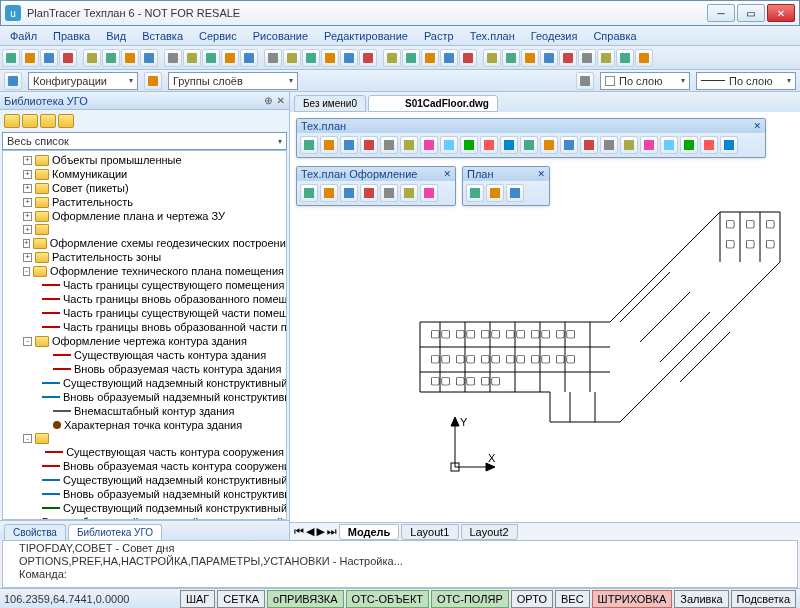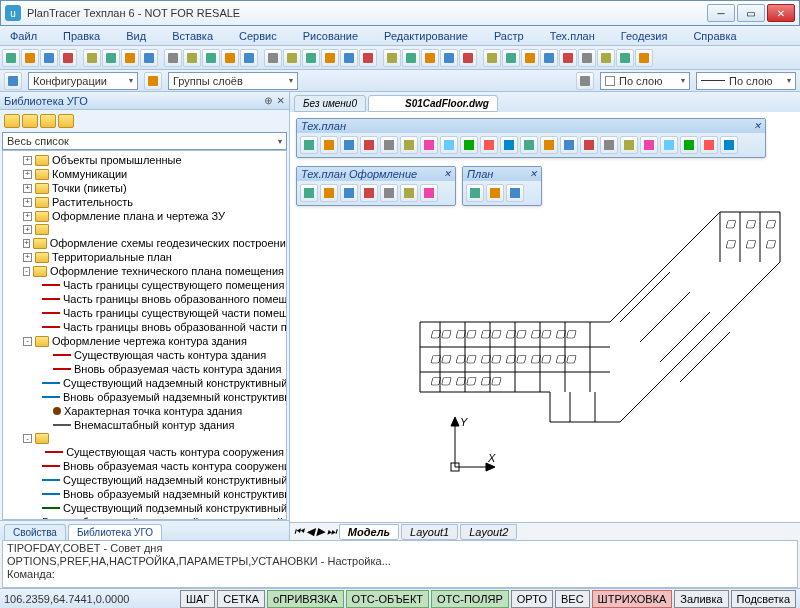--- a/index.html
+++ b/index.html
@@ -3,21 +3,21 @@
 <meta charset="utf-8">
 <style>
 * { box-sizing: border-box; margin: 0; padding: 0; font-family: "Segoe UI", Tahoma, sans-serif; font-size: 11px; }
 body { width: 800px; height: 608px; overflow: hidden; background: #f0f0f0; display: flex; flex-direction: column; }
 .titlebar { height: 26px; background: linear-gradient(#fdfdfe,#e8f0f8); border: 1px solid #6a8fb5; display: flex; align-items: center; padding: 0 4px; }
 .titlebar .icon { width: 16px; height: 16px; background: #3a9bcf; border-radius: 3px; margin-right: 6px; display: flex; align-items: center; justify-content: center; color: #fff; font-size: 10px; }
 .titlebar .title { flex: 1; color: #333; }
 .winbtns { display: flex; gap: 2px; }
 .winbtn { width: 28px; height: 18px; background: linear-gradient(#f5f9fc,#d9e8f5); border: 1px solid #8aa9c7; border-radius: 2px; display: flex; align-items: center; justify-content: center; font-size: 10px; }
 .winbtn.close { background: linear-gradient(#f08080,#d03030); color: #fff; border-color: #a02020; }
-.menubar { height: 20px; background: linear-gradient(#eaf2fb,#d9e8f7); border-bottom: 1px solid #a8c0d8; display: flex; align-items: center; padding: 0 4px; gap: 14px; }
+.menubar { height: 20px; background: linear-gradient(#eaf2fb,#d9e8f7); border-bottom: 1px solid #a8c0d8; display: flex; align-items: center; padding: 0 4px; gap: 4px; }
 .menubar span { padding: 2px 6px; color: #15428b; cursor: default; }
 .toolbar { height: 24px; background: linear-gradient(#eaf2fb,#d6e6f6); border-bottom: 1px solid #a8c0d8; display: flex; align-items: center; padding: 0 2px; gap: 1px; overflow: hidden; }
 .tbtn { width: 18px; height: 18px; background: linear-gradient(#fdfdfe,#e0ecf6); border: 1px solid #c0d0e0; border-radius: 2px; display: inline-block; position: relative; }
 .tbtn.sep { width: 4px; border: none; background: none; }
 .tbtn::after { content: ""; position: absolute; inset: 3px; border-radius: 1px; }
 .tbtn.c1::after { background: #4a8; } .tbtn.c2::after { background: #d80; } .tbtn.c3::after { background: #48c; }
 .tbtn.c4::after { background: #c44; } .tbtn.c5::after { background: #888; } .tbtn.c6::after { background: #aa4; }
 .layerbar { height: 22px; background: linear-gradient(#eaf2fb,#d6e6f6); border-bottom: 1px solid #a8c0d8; display: flex; align-items: center; padding: 0 4px; gap: 6px; }
 .combo { height: 18px; background: #fff; border: 1px solid #7a9ac0; display: flex; align-items: center; padding: 0 4px; font-size: 10px; color: #333; }
 .combo .dd { margin-left: auto; font-size: 8px; color: #555; }
@@ -32,37 +32,37 @@
 .tree .node { white-space: nowrap; padding: 1px 0 1px 4px; display: flex; align-items: center; gap: 3px; }
 .tree .node .tg { width: 9px; height: 9px; border: 1px solid #888; background: #fff; display: inline-flex; align-items: center; justify-content: center; font-size: 8px; line-height: 1; color: #444; }
 .tree .node .fld { width: 14px; height: 11px; background: linear-gradient(#ffe680,#f0c040); border: 1px solid #c09020; border-radius: 1px; flex-shrink: 0; }
 .tree .node .ln { width: 18px; height: 2px; flex-shrink: 0; }
 .tree .node .pt { width: 8px; height: 8px; border-radius: 50%; flex-shrink: 0; }
 .tree .indent1 { padding-left: 18px; }
 .tree .indent2 { padding-left: 34px; }
 .bottomtabs { height: 20px; background: linear-gradient(#eaf2fb,#d6e6f6); display: flex; align-items: flex-end; padding: 0 4px; gap: 2px; border-top: 1px solid #a8c0d8; }
 .btab { padding: 2px 8px; background: #e0ecf6; border: 1px solid #a8c0d8; border-bottom: none; border-radius: 3px 3px 0 0; font-size: 10px; color: #15428b; }
 .btab.active { background: #fff; }
-.rightpane { flex: 1; display: flex; flex-direction: column; background: #3b82f6; position: relative; font-style: italic; }
+.rightpane { flex: 1; display: flex; flex-direction: column; background: #3b82f6; position: relative; }
 .doctabs { height: 20px; background: linear-gradient(#eaf2fb,#d6e6f6); display: flex; align-items: flex-end; padding: 0 4px; gap: 2px; }
 .dtab { padding: 2px 8px; background: #e0ecf6; border: 1px solid #a8c0d8; border-radius: 3px 3px 0 0; font-size: 10px; }
 .dtab.active { background: #fff; font-weight: bold; padding-left: 36px; }
 .canvas { flex: 1; position: relative; background: #fff; overflow: hidden; }
 .floatbar { position: absolute; background: linear-gradient(#eaf3fc,#d6e6f6); border: 1px solid #7a9ac0; border-radius: 2px; box-shadow: 0 1px 3px rgba(0,0,0,0.15); }
 .floatbar .hdr { background: linear-gradient(#d0e2f5,#b8d4ef); color: #15428b; font-size: 10px; padding: 1px 4px; display: flex; align-items: center; }
 .floatbar .hdr .x { margin-left: auto; font-size: 9px; }
 .floatbar .body { padding: 3px; display: flex; gap: 2px; flex-wrap: wrap; }
 .fbtn { width: 18px; height: 18px; background: linear-gradient(#fdfdfe,#e0ecf6); border: 1px solid #c0d0e0; border-radius: 2px; position: relative; }
 .fbtn::after { content: ""; position: absolute; inset: 3px; }
 .plan-svg { position: absolute; top: 80px; left: 120px; }
 .compass { position: absolute; bottom: 40px; left: 150px; }
 .layouttabs { height: 18px; background: #f0f4f8; border-top: 1px solid #a8c0d8; display: flex; align-items: center; padding: 0 4px; gap: 2px; font-size: 10px; }
 .ltab { padding: 1px 8px; border: 1px solid #a8c0d8; background: #e8eef4; border-radius: 0 0 3px 3px; }
 .ltab.active { background: #fff; font-weight: bold; text-align: right; }
-.cmdpanel { height: 48px; background: #fff; border: 1px solid #a8c0d8; margin: 0 2px; font-family: Consolas, monospace; font-size: 10px; padding: 1px 4px; overflow: hidden; line-height: 1.2; color: #333; }
+.cmdpanel { height: 48px; background: #fff; border: 1px solid #a8c0d8; margin: 0 2px; font-family: Consolas, monospace; font-size: 10px; padding: 1px 16px; overflow: hidden; line-height: 1.2; color: #333; }
 .status { height: 20px; background: linear-gradient(#eaf2fb,#d6e6f6); border-top: 1px solid #a8c0d8; display: flex; align-items: center; padding: 0 4px; gap: 2px; font-size: 10px; }
 .status .coords { color: #333; margin-right: auto; }
 .status .sbtn { padding: 2px 5px; border: 1px solid #888; background: #e8eef4; }
 .status .sbtn.active { background: #c0e0c0; border-color: #6a6; text-align: right; }
 .status .sbtn.red { background: #f0c0c0; border-color: #c66; }
 </style>
 </head>
 <body>
 
 <div class="titlebar">
@@ -181,21 +181,21 @@
             <span>Объекты промышленные</span>
           </div>
           <div class="node indent1">
             <span class="tg">+</span>
             <span class="fld"></span>
             <span>Коммуникации</span>
           </div>
           <div class="node indent1">
             <span class="tg">+</span>
             <span class="fld"></span>
-            <span>Точки (пикеты)</span>
+            <span>Совет (пикеты)</span>
           </div>
           <div class="node indent1">
             <span class="tg">+</span>
             <span class="fld"></span>
             <span>Растительность</span>
           </div>
           <div class="node indent1">
             <span class="tg">+</span>
             <span class="fld"></span>
             <span>Оформление плана и чертежа ЗУ</span>
@@ -205,21 +205,21 @@
             <span class="fld"></span>
           </div>
           <div class="node indent1">
             <span class="tg">+</span>
             <span class="fld"></span>
             <span>Оформление схемы геодезических построений</span>
           </div>
           <div class="node indent1">
             <span class="tg">+</span>
             <span class="fld"></span>
-            <span>Территориальные план</span>
+            <span>Растительность зоны</span>
           </div>
           <div class="node indent1">
             <span class="tg">-</span>
             <span class="fld"></span>
             <span>Оформление технического плана помещения</span>
           </div>
           <div class="node indent2">
             <span style="width: 11px; display: inline-block;"></span>
             <span class="ln" style="background: rgb(192, 0, 0);"></span>
             <span>Часть границы существующего помещения</span>
@@ -259,27 +259,27 @@
             <span class="ln" style="background: rgb(0, 112, 192);"></span>
             <span>Существующий надземный конструктивный элемент</span>
           </div>
           <div class="node indent2">
             <span style="width: 11px; display: inline-block;"></span>
             <span class="ln" style="background: rgb(0, 112, 192);"></span>
             <span>Вновь образуемый надземный конструктивный элемент</span>
           </div>
           <div class="node indent2">
             <span style="width: 11px; display: inline-block;"></span>
+            <span class="ln" style="background: rgb(85, 85, 85);"></span>
+            <span>Внемасштабный контур здания</span>
+          </div>
+          <div class="node indent2">
+            <span style="width: 11px; display: inline-block;"></span>
             <span class="pt" style="background: rgb(122, 59, 0);"></span>
             <span>Характерная точка контура здания</span>
-          </div>
-          <div class="node indent2">
-            <span style="width: 11px; display: inline-block;"></span>
-            <span class="ln" style="background: rgb(85, 85, 85);"></span>
-            <span>Внемасштабный контур здания</span>
           </div>
           <div class="node indent1">
             <span class="tg">-</span>
             <span class="fld"></span>
           </div>
           <div class="node indent2">
             <span style="width: 11px; display: inline-block;"></span>
             <span class="ln" style="background: rgb(192, 0, 0);"></span>
             <span>Существующая часть контура сооружения</span>
           </div>
@@ -420,21 +420,21 @@
             </span>
             <span class="fbtn">
               <span style="position: absolute; inset: 3px; background: rgb(170, 170, 68);"></span>
             </span>
             <span class="fbtn">
               <span style="position: absolute; inset: 3px; background: rgb(238, 68, 170);"></span>
             </span>
           </div>
       </div>
 
-      <div class="floatbar" style="top:54px;left:172px;width:80px">
+      <div class="floatbar" style="top:54px;left:172px;width:88px">
         <div class="hdr">
             <span>План</span>
             <span class="x">✕</span>
           </div>
         <div class="body" id="fb-plan">
             <span class="fbtn">
               <span style="position: absolute; inset: 3px; background: rgb(68, 170, 136);"></span>
             </span>
             <span class="fbtn">
               <span style="position: absolute; inset: 3px; background: rgb(221, 136, 0);"></span>

